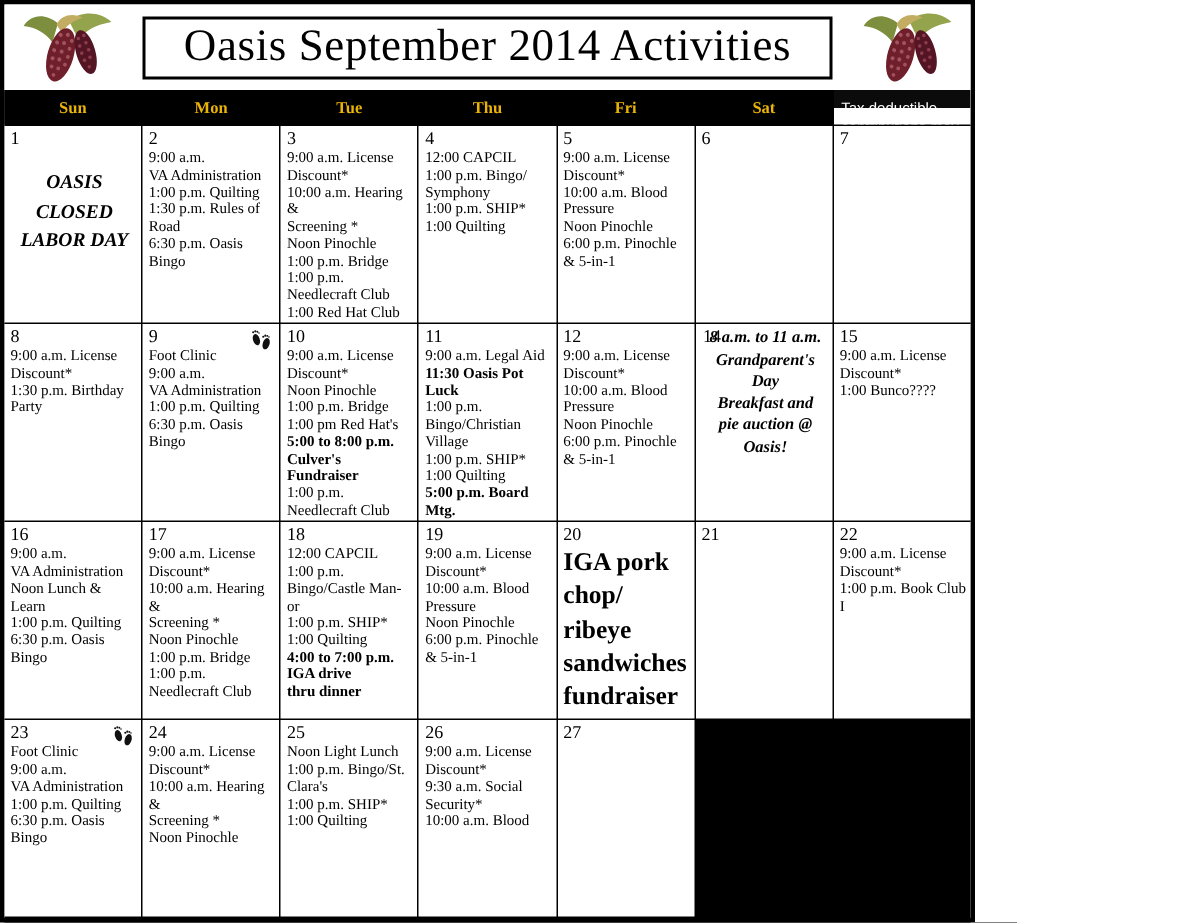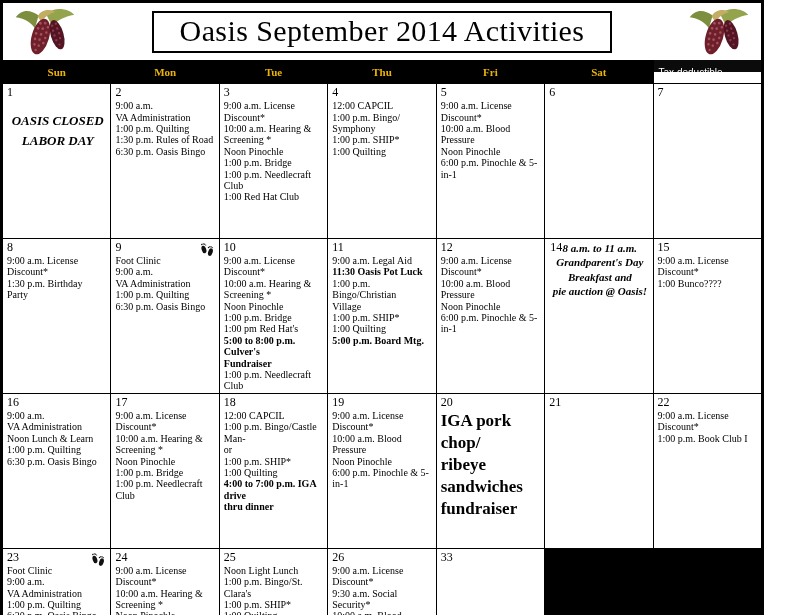--- a/index.html
+++ b/index.html
@@ -1,19 +1,19 @@
 <!DOCTYPE html>
 <html style="--band: #000000; --paper: #ffffff; --ink: #000000; --note_bg: #0b0b0b; --note_text: #ffffff;"><head>
 <meta charset="utf-8">
 <style>
   :root{ --band:#000000; --paper:#ffffff; --ink:#000000; --note_bg:#0b0b0b; --note_text:#ffffff; }
   *{ margin:0; padding:0; box-sizing:border-box; }
   html,body{ width:800px; height:615px; }
   body{ font-family:"Liberation Serif", serif; background:#ffffff; }
-  .page{ width:764px; height:615px; background:var(--paper); border:3px solid var(--ink); display:flex; flex-direction:column; }
+  .page{ width:650px; height:615px; background:var(--paper); border:3px solid var(--ink); display:flex; flex-direction:column; }
   .title-bar{ height:57px; flex:none; position:relative; display:flex; align-items:center; justify-content:center; background:var(--paper); }
   .title-box{ border:2px solid var(--ink); padding:1px 26px 3px; }
   .title-box h1{ font-size:30px; font-weight:normal; letter-spacing:.4px; white-space:nowrap; }
   .corn{ position:absolute; top:3px; }
   .corn.left{ left:10px; }
   .corn.right{ right:10px; }
   .grid{ flex:1; display:grid; grid-template-columns:repeat(7,1fr); grid-template-rows:23px repeat(5,1fr); gap:1px; background:var(--band); }
   .day-header{ background:var(--band); color:#eab308; font-weight:bold; font-size:11px; display:flex; align-items:center; justify-content:center; }
   .cell{ background:var(--paper); position:relative; overflow:hidden; padding:2px 2px 1px 4px; font-size:10px; line-height:1.14; color:var(--ink); }
   .cell .date{ font-size:12px; line-height:1.1; margin-bottom:1px; }
@@ -206,21 +206,20 @@
               <circle cx="13.2" cy="6.4" r="0.8"></circle>
               <circle cx="14.7" cy="6.6" r="0.7"></circle>
               <circle cx="15.9" cy="7.4" r="0.6"></circle>
       </g>
     </svg>
   </span>
 </div>
       <div class="cell">
         <div class="date">10</div>
         <p>9:00 a.m. License Discount*</p>
-        <p>10:00 a.m. Hearing &amp; Screening *</p>
         <p>Noon Pinochle</p>
         <p>1:00 p.m. Bridge</p>
         <p>1:00 pm Red Hat's</p>
         <p class="b">5:00 to 8:00 p.m. Culver's</p>
         <p class="b">Fundraiser</p>
         <p>1:00 p.m. Needlecraft Club</p>
       </div>
       <div class="cell">
         <div class="date">11</div>
         <p>9:00 a.m. Legal Aid</p>
@@ -345,16 +344,16 @@
       </div>
       <div class="cell">
         <div class="date">26</div>
         <p>9:00 a.m. License</p>
         <p>Discount*</p>
         <p>9:30 a.m. Social</p>
         <p>Security*</p>
         <p>10:00 a.m. Blood</p>
       </div>
       <div class="cell">
-        <div class="date">33</div>
+        <div class="date">27</div>
       </div>
     </div>
 </div>
 
 </body></html>

